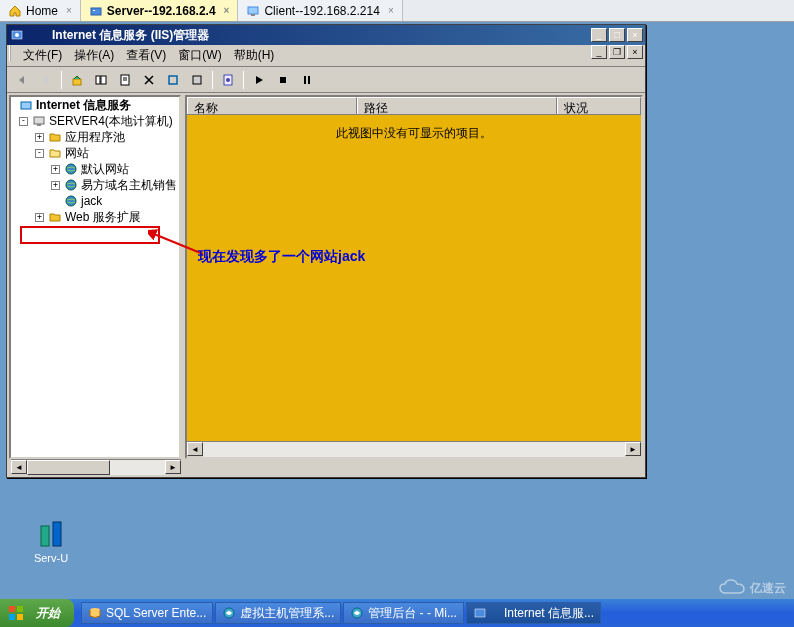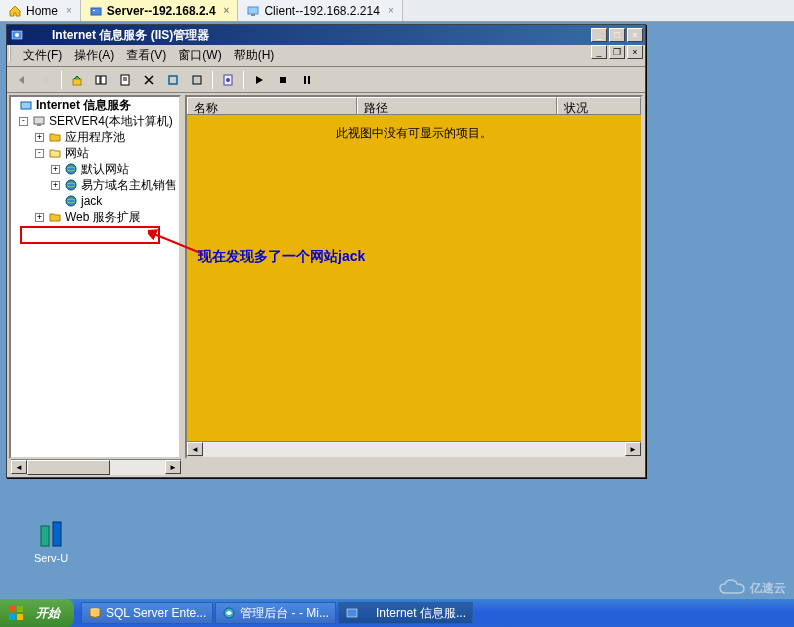--- a/index.html
+++ b/index.html
@@ -358,20 +358,27 @@
         <ellipse cx="7" cy="4" rx="5" ry="2" fill="#fc6"></ellipse>
         <path d="M2 4 L2 10 Q7 13 12 10 L12 4" fill="#fc6" stroke="#a60"></path>
       </svg>
     <span>SQL Server Ente...</span>
   </div>
   <div class="task-btn">
     <svg width="14" height="14">
         <circle cx="7" cy="7" r="5" fill="#4ac" stroke="#068"></circle>
         <path d="M4 7 Q7 3 10 7 Q7 11 4 7" fill="#fff"></path>
       </svg>
+    <span>虚拟主机管理系...</span>
+  </div>
+  <div class="task-btn">
+    <svg width="14" height="14">
+        <circle cx="7" cy="7" r="5" fill="#4ac" stroke="#068"></circle>
+        <path d="M4 7 Q7 3 10 7 Q7 11 4 7" fill="#fff"></path>
+      </svg>
     <span>管理后台 - - Mi...</span>
   </div>
   <div class="task-btn active">
     <svg width="14" height="14">
         <rect x="2" y="3" width="10" height="8" fill="#4a8ae0" stroke="#fff" stroke-width="0.5"></rect>
       </svg>
     <span>Internet 信息服...</span>
   </div>
 </div>
 

